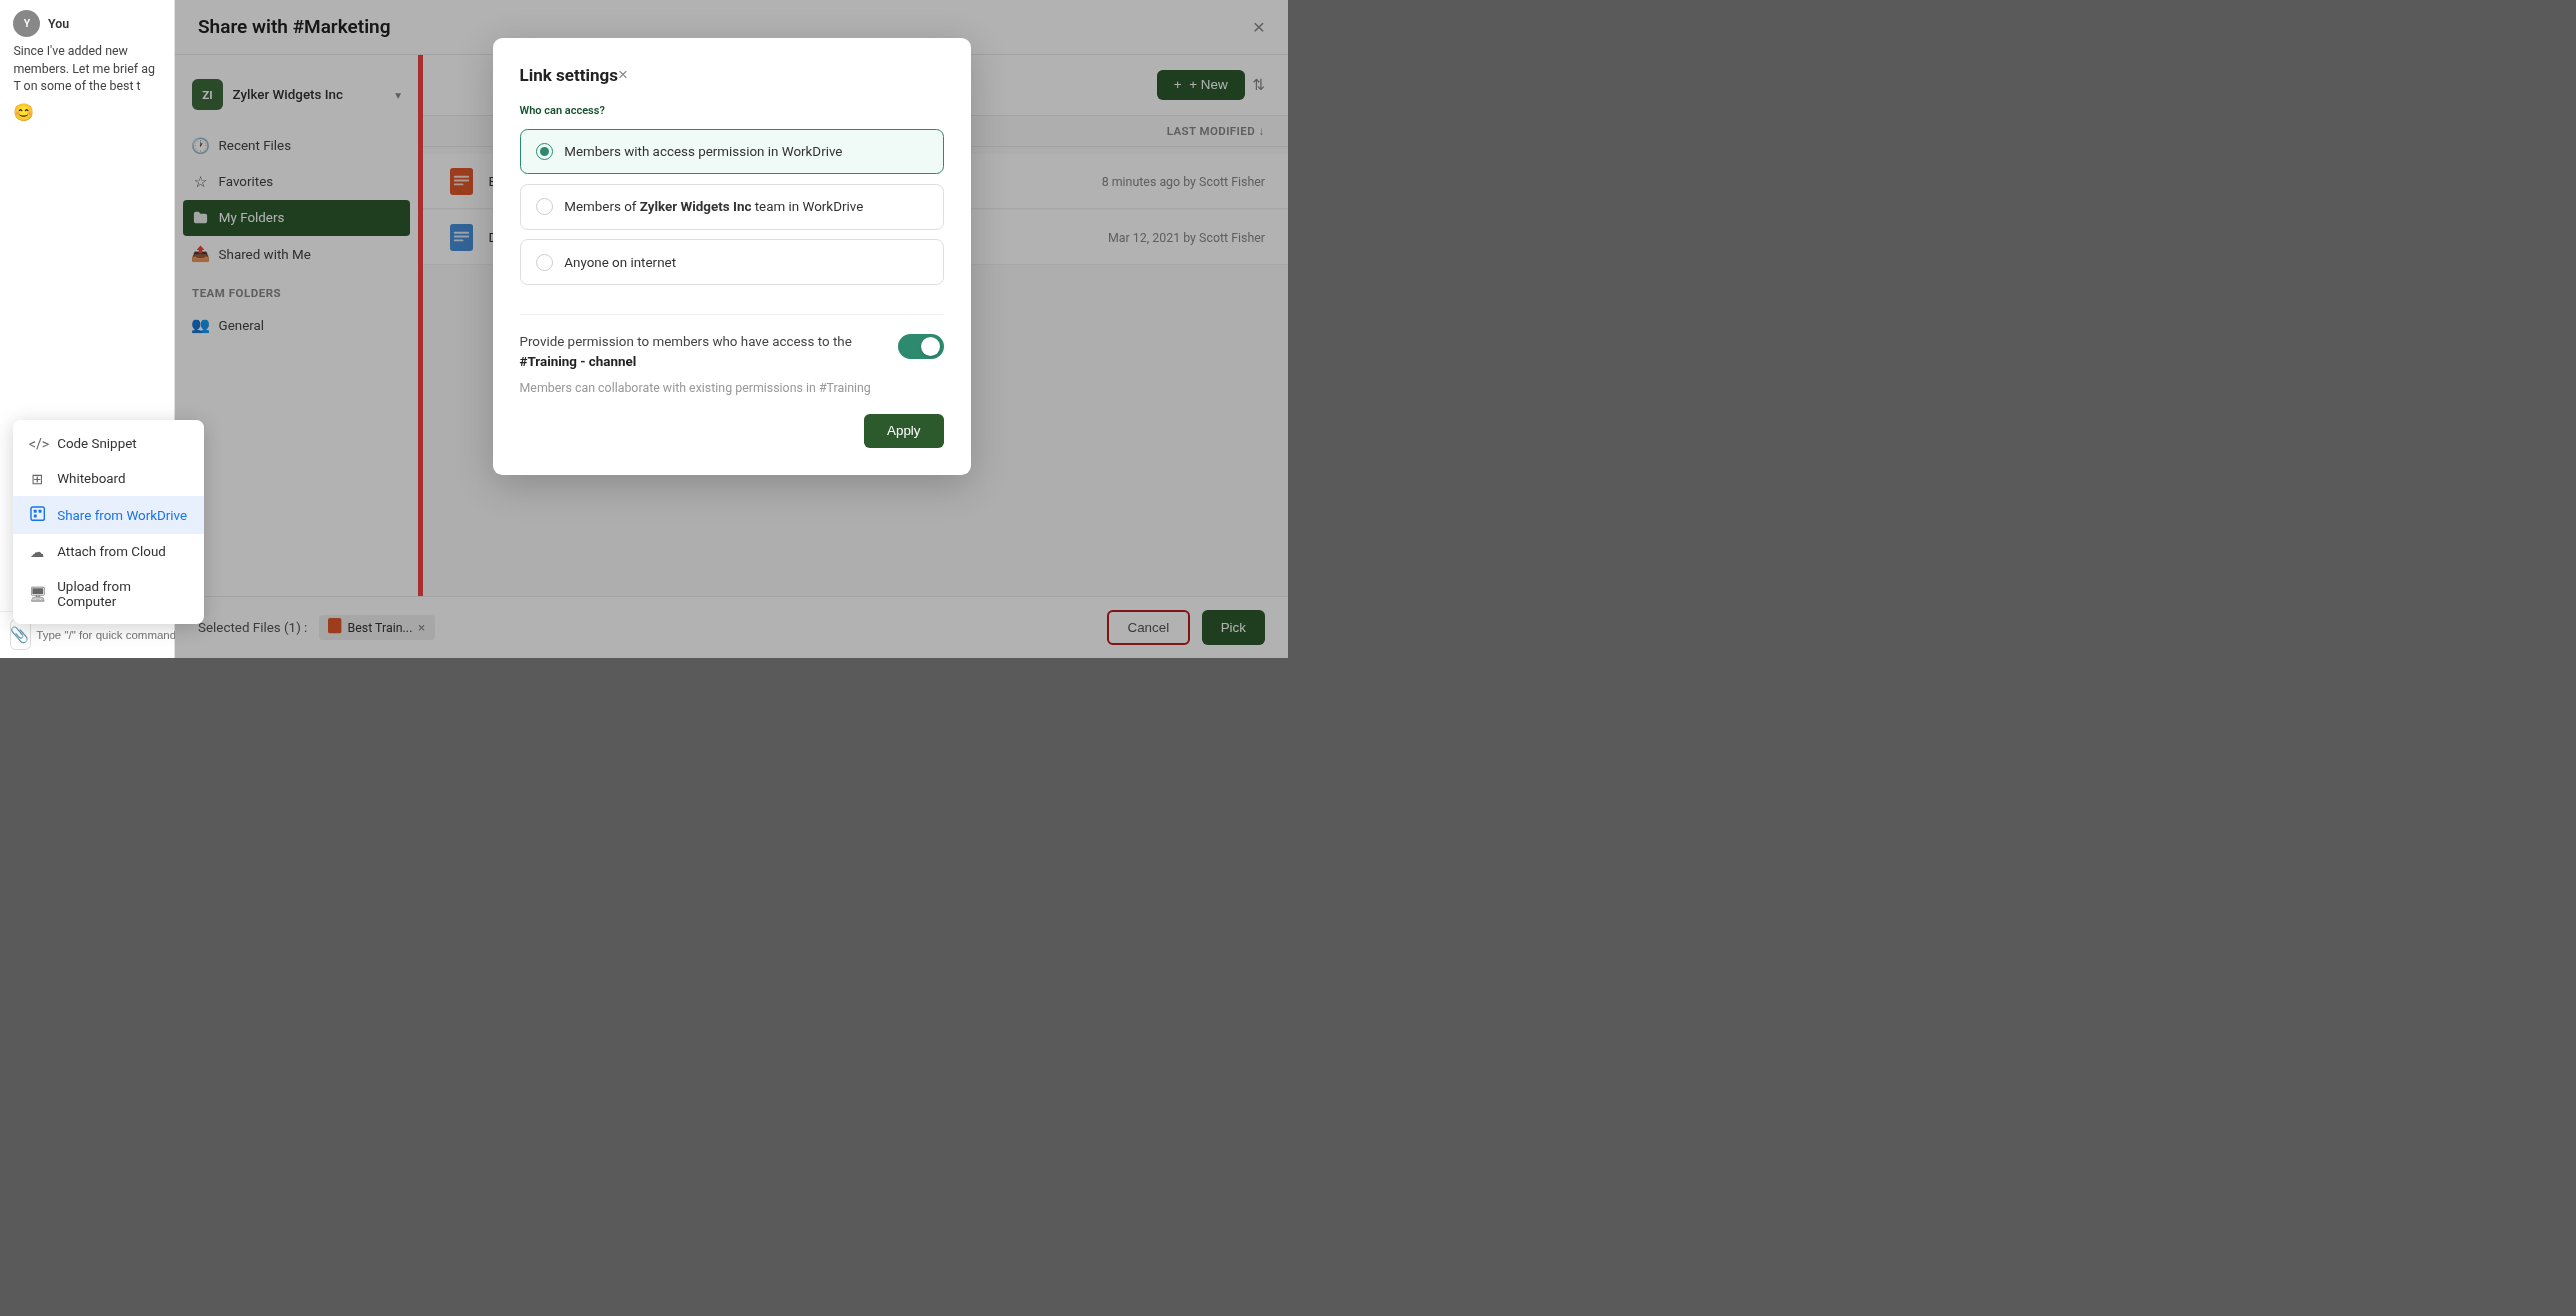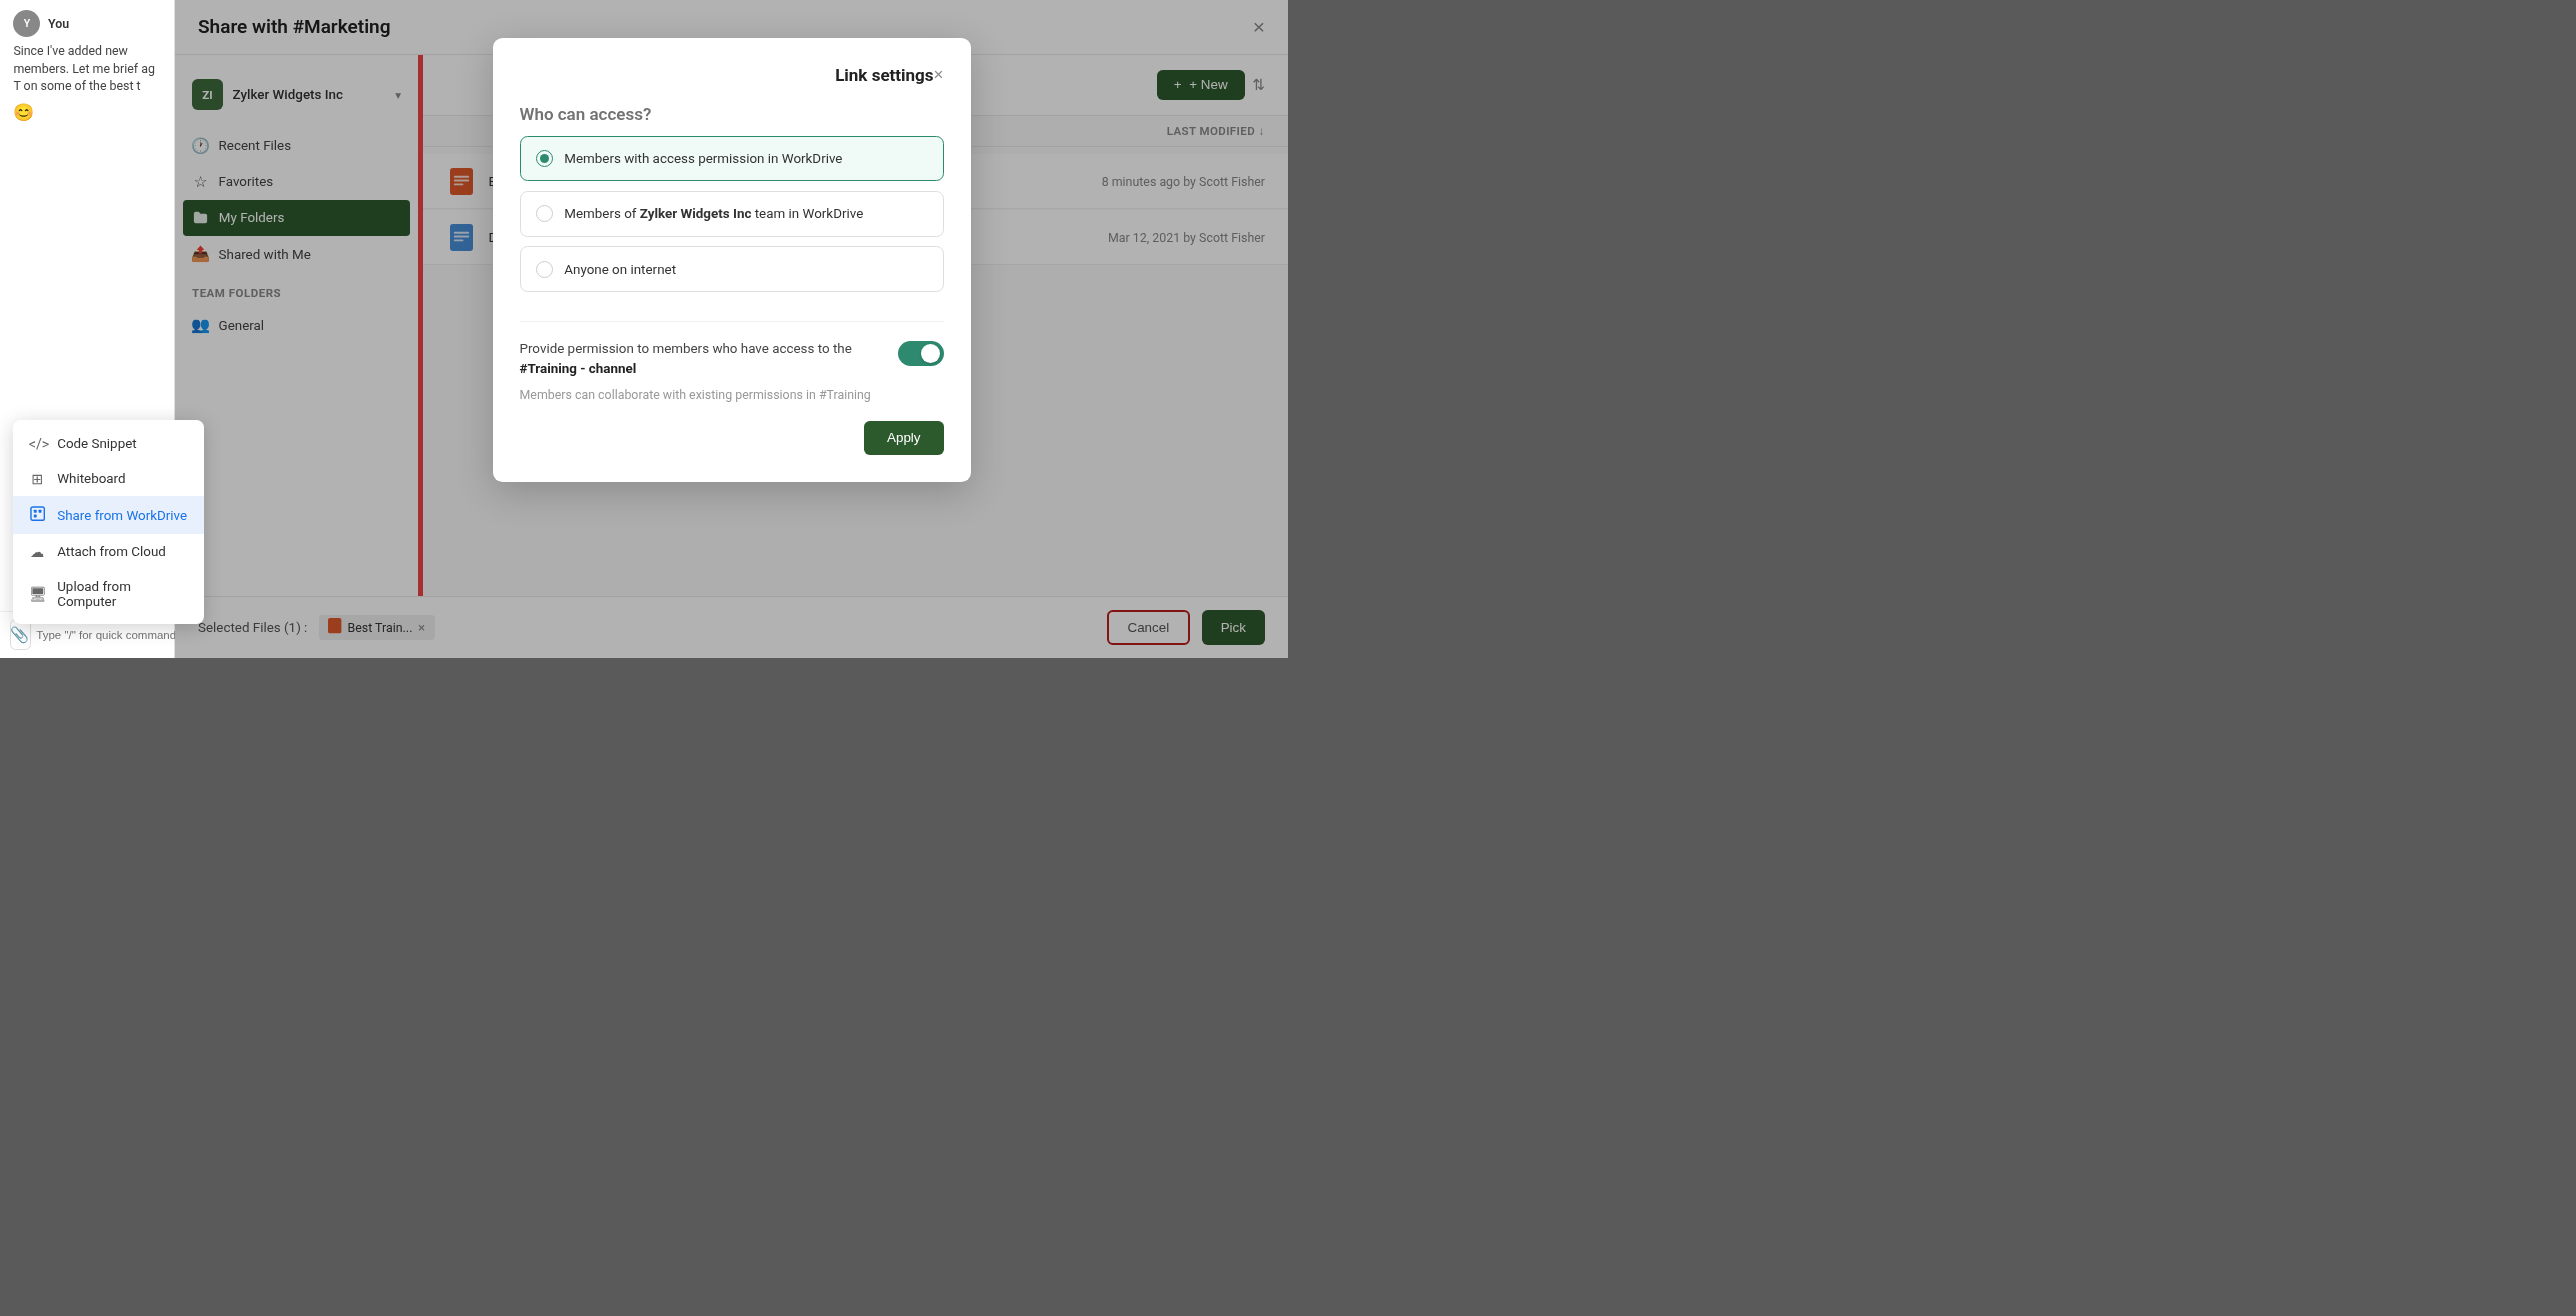--- a/index.html
+++ b/index.html
@@ -303,42 +303,42 @@
       border-radius: 9.6px;
       width: 478px;
       padding: 27px;
       box-shadow: 0 9.6px 38px rgba(0,0,0,0.2);
       position: relative;
     }
 
     .ls-header {
       display: flex;
       align-items: center;
-      justify-content: flex-end;
+      justify-content: flex-start;
       margin-bottom: 19px;
     }
 
     .ls-title {
       font-size: 17px;
       font-weight: 700;
       color: #222;
     }
 
     .ls-close {
       background: none;
       border: none;
       font-size: 17px;
       color: #888;
       cursor: pointer;
     }
 
     .ls-who-label {
-      font-size: 17px;
+      font-size: 11px;
       font-weight: 600;
-      color: #737373;
+      color: #14532d;
       margin-bottom: 11.5px;
     }
 
     .radio-option {
       border: 1.4px solid #ddd;
       border-radius: 7.6px;
       padding: 13.4px 15.3px;
       margin-bottom: 9.6px;
       display: flex;
       align-items: center;

